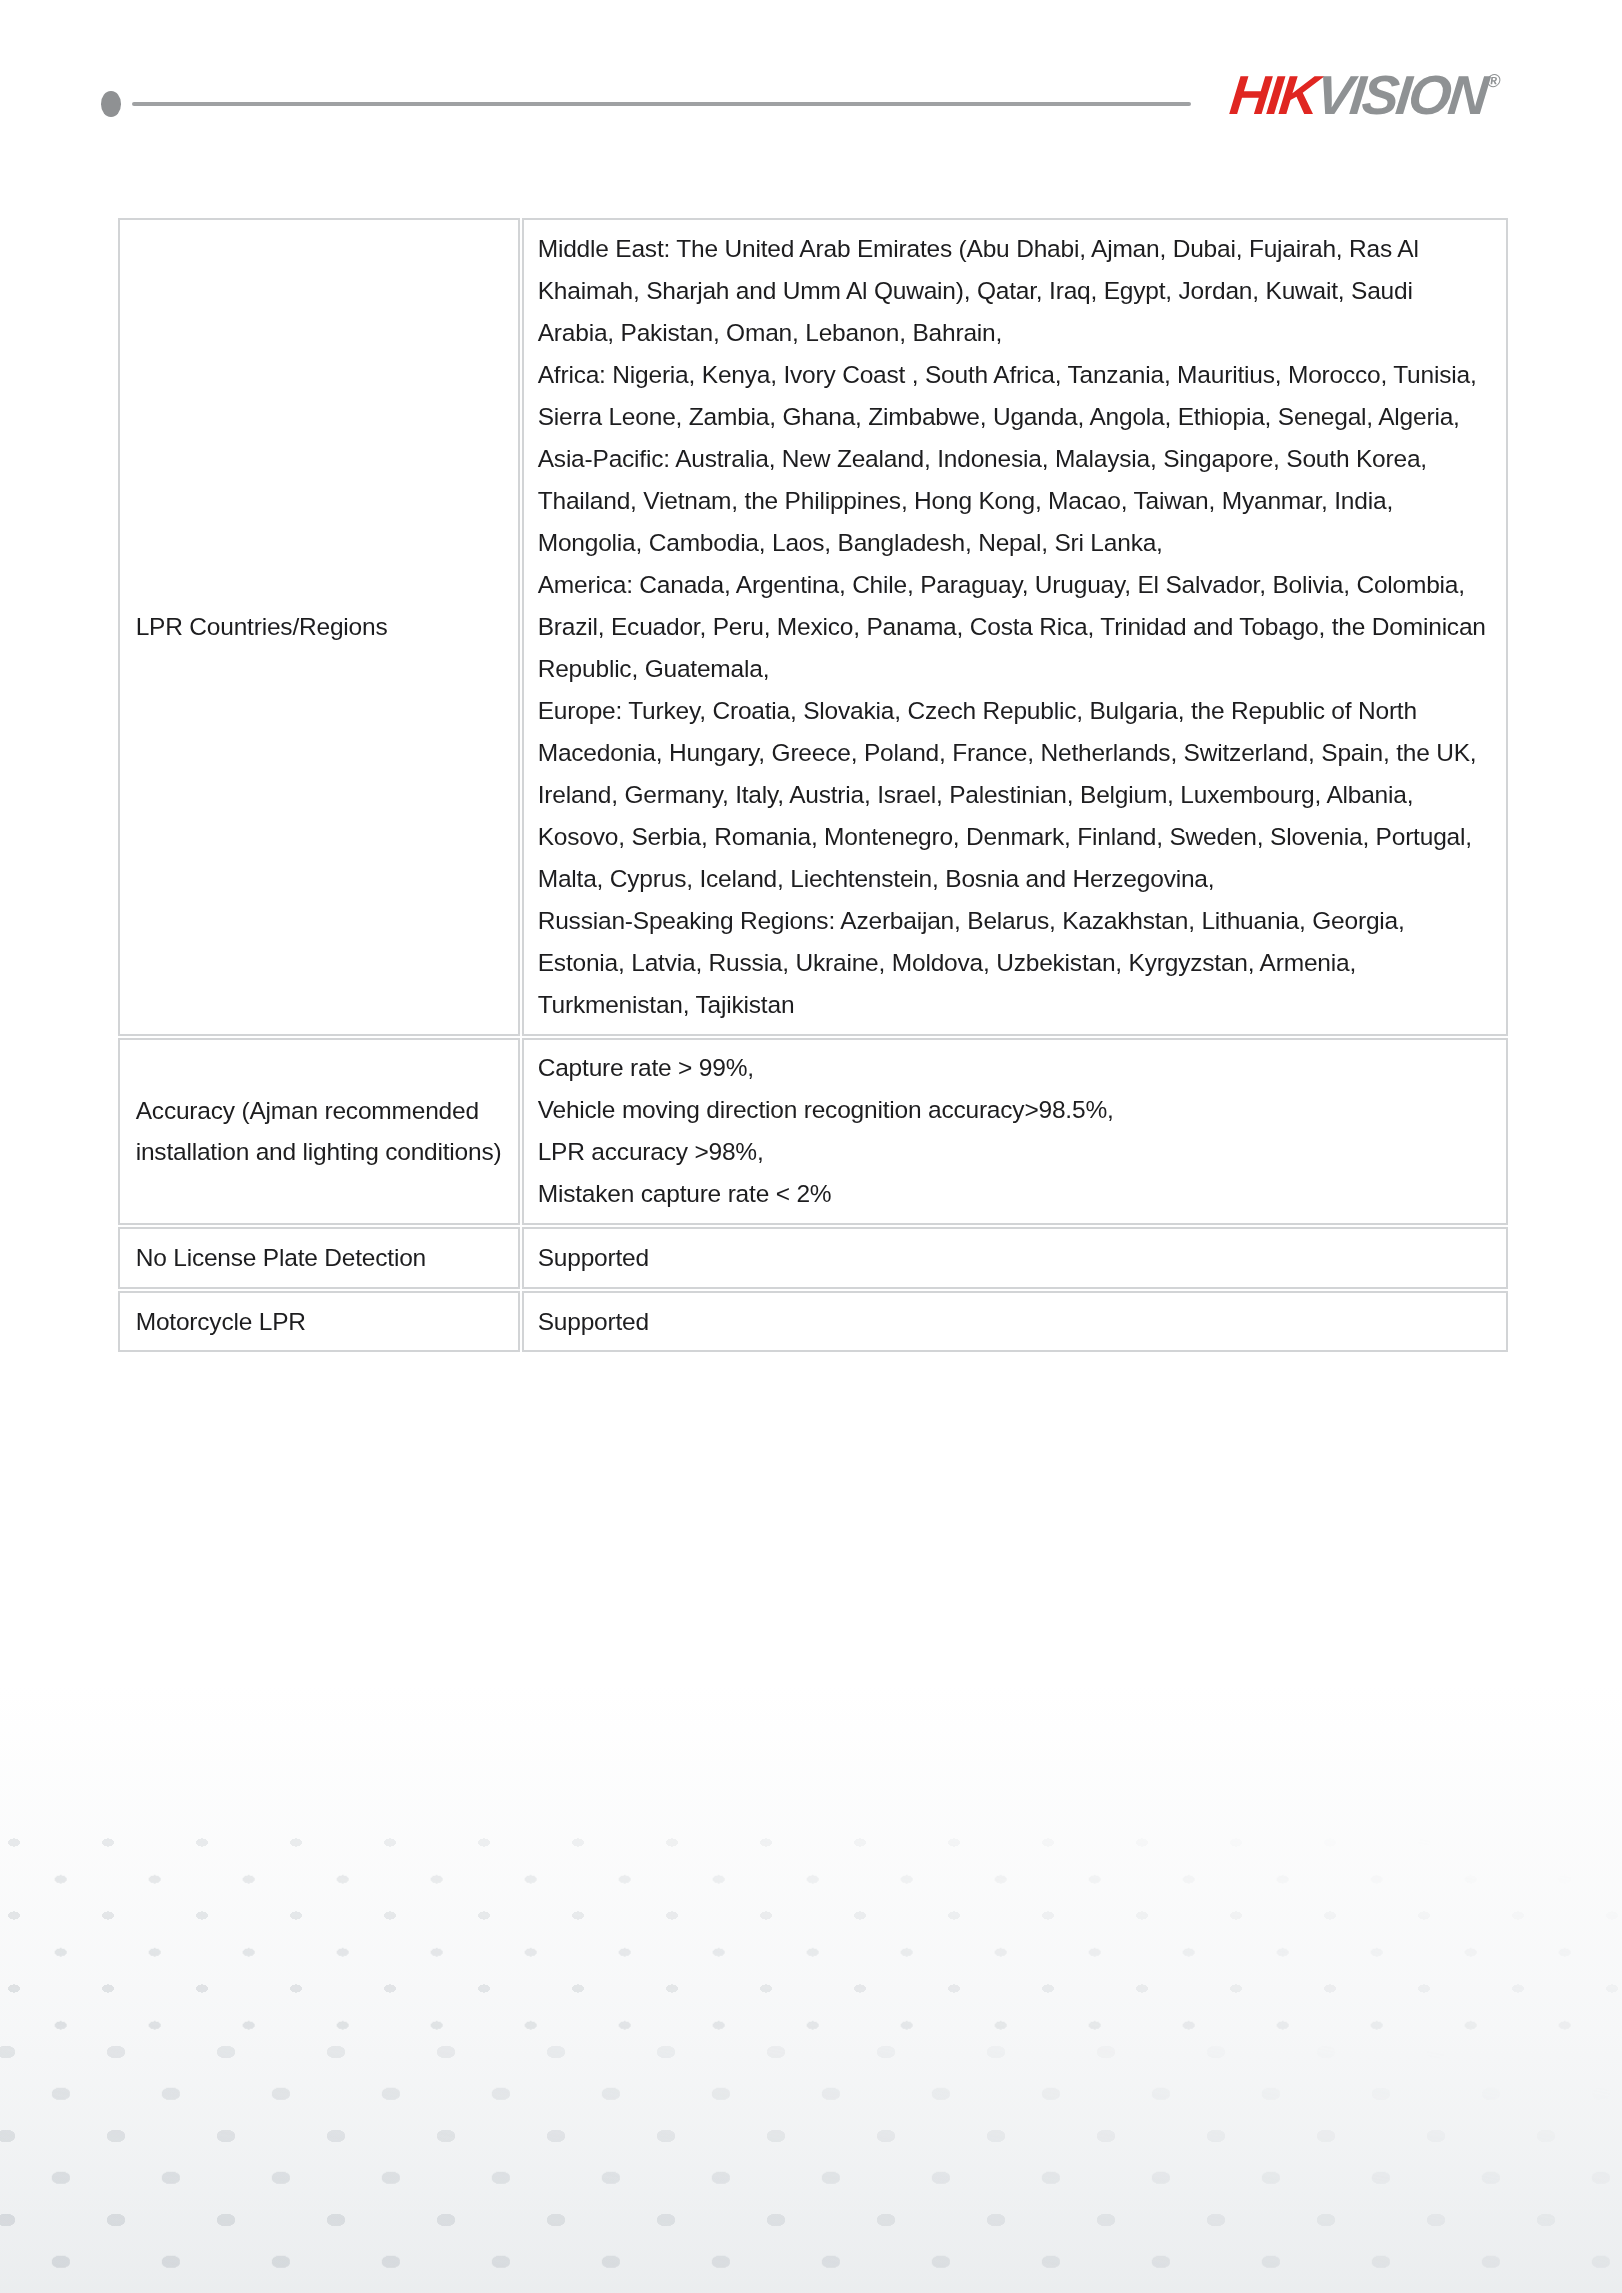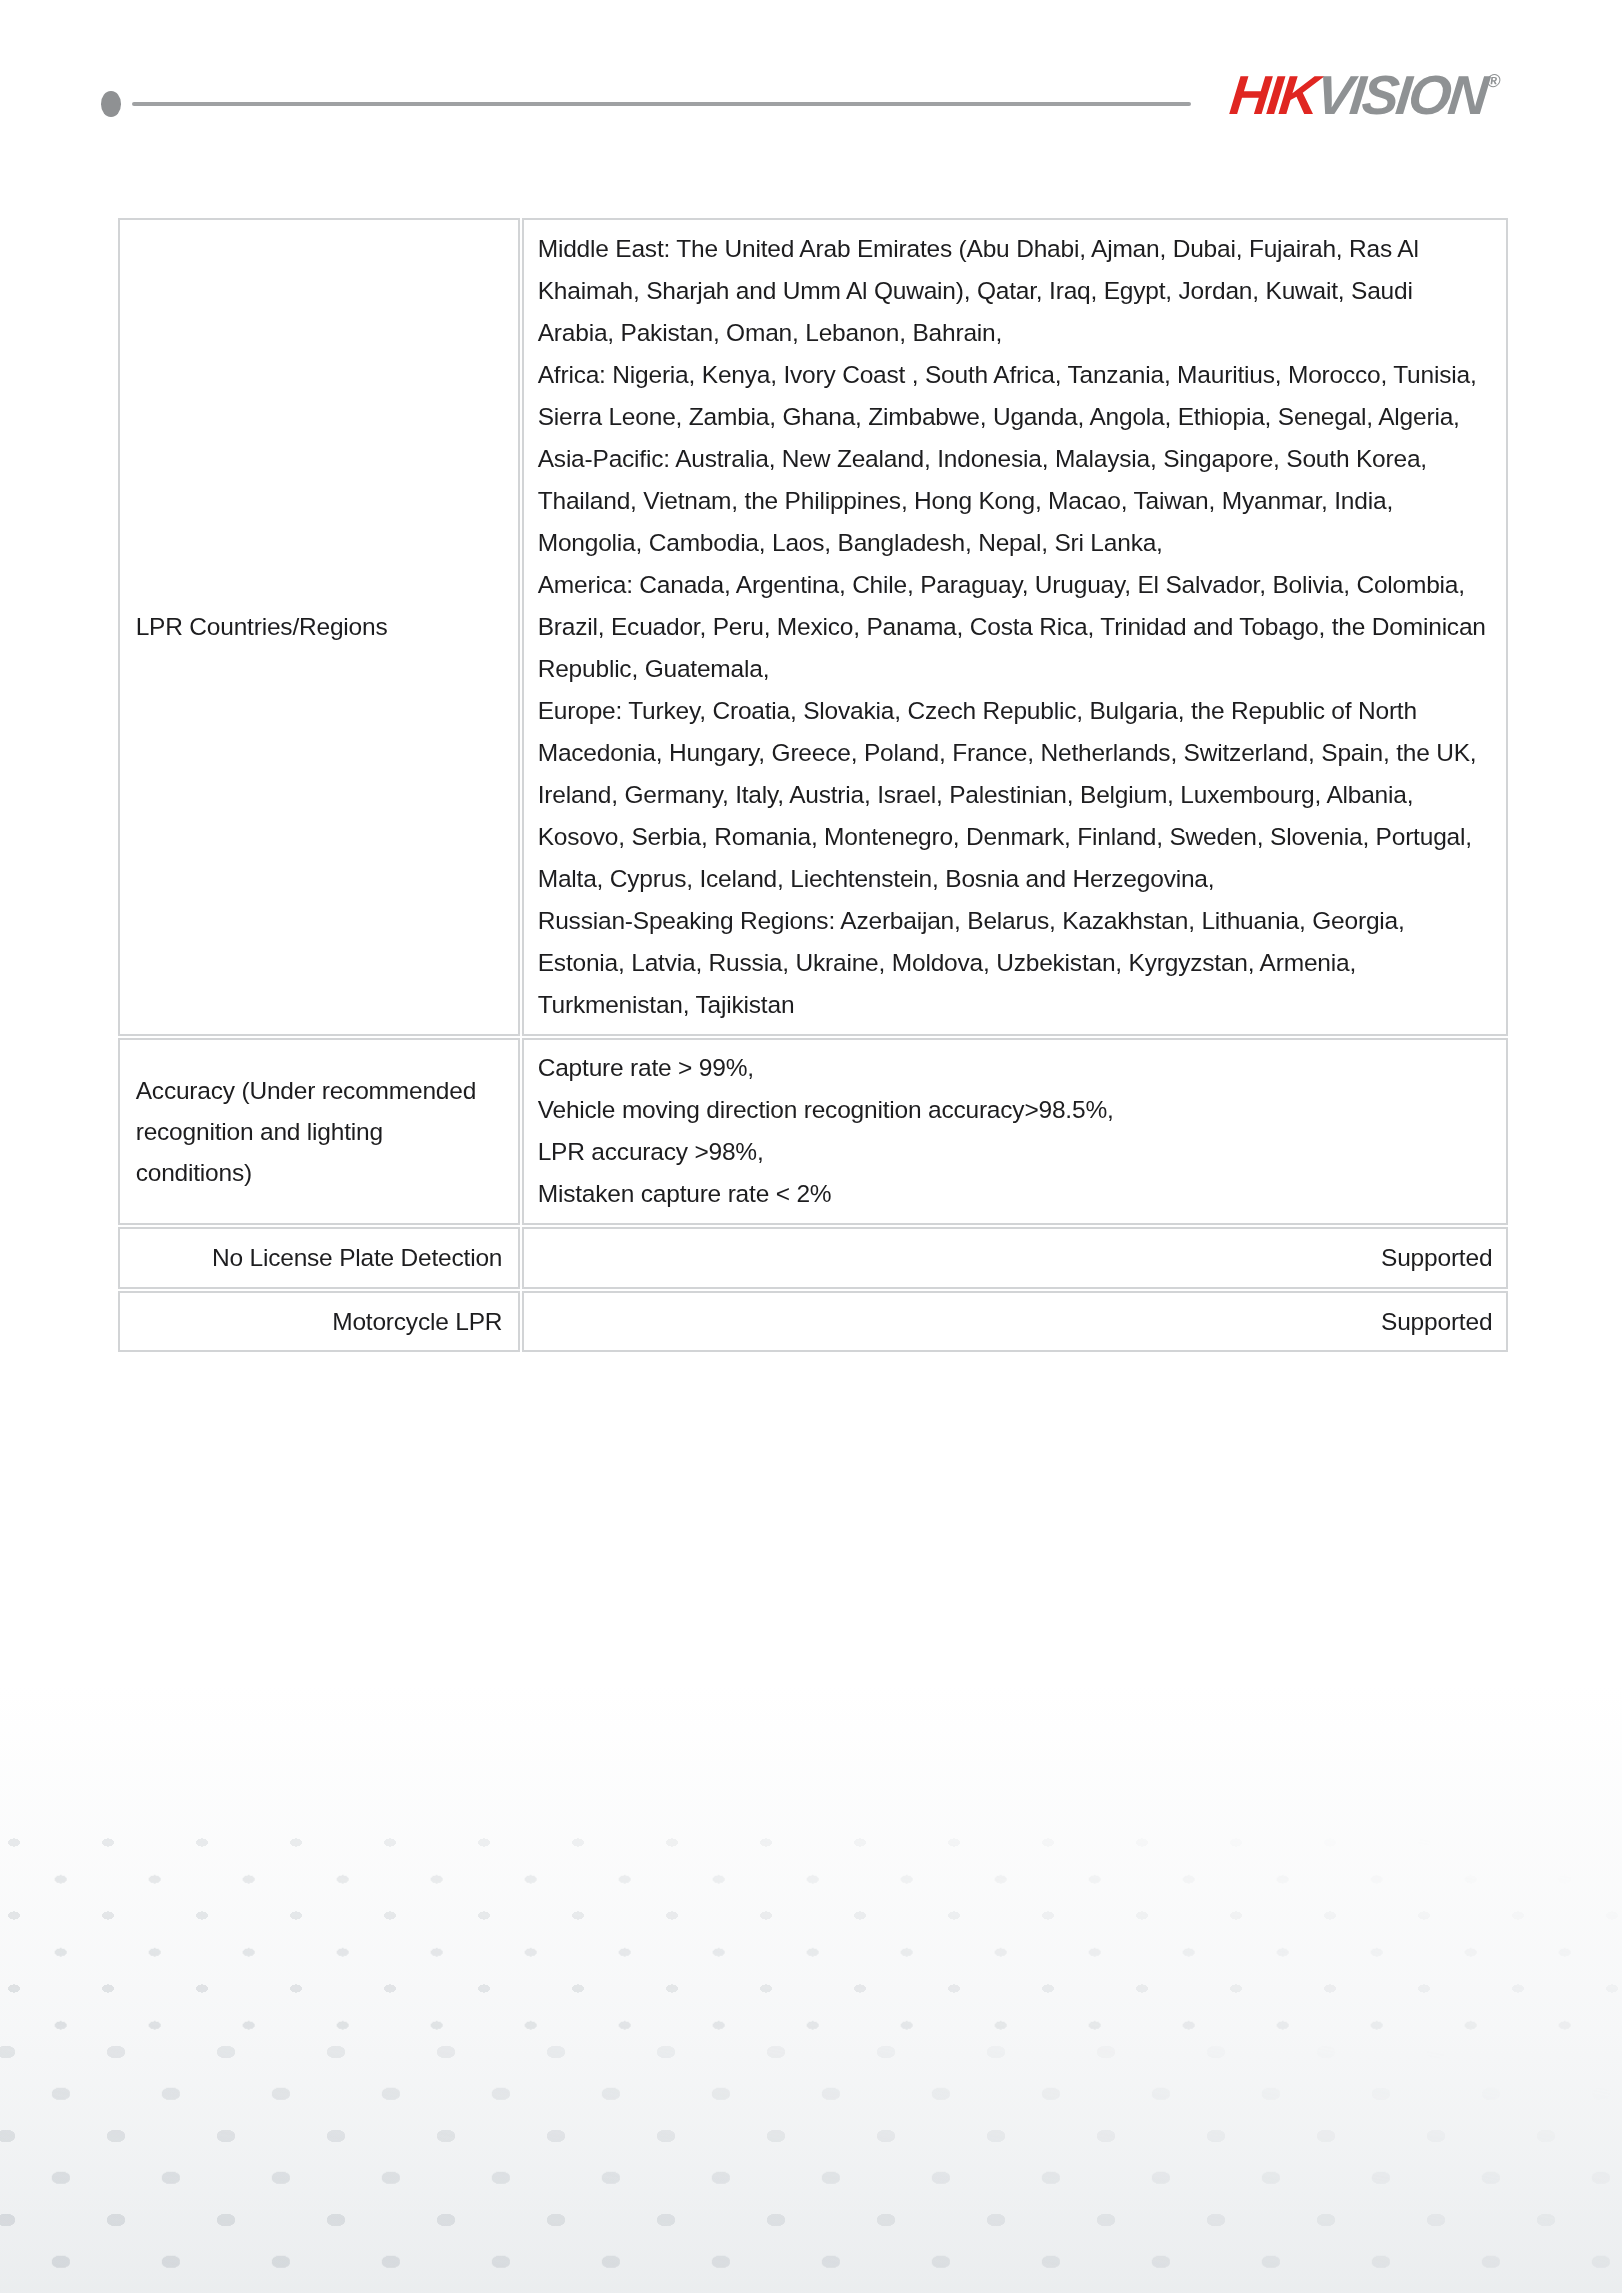--- a/index.html
+++ b/index.html
@@ -59,21 +59,21 @@
     line-height:41px;
     margin-top:24px;
   }
   td.value-cell {
     padding:7.8px 13.7px;
     line-height:42px;
   }
   td.value-cell p { margin:0; }
   tr.r-countries  td { height:669px; }
   tr.r-accuracy   td { height:173px; }
-  tr.r-short      td { height:43px;text-align:right;  }
+  tr.r-short      td { height:43px;  }
   tr.r-color      td { height:76px;  }
 
   
   .bottom-tint {
     position:absolute; left:0; right:0; bottom:0; height:608px;
     background:linear-gradient(180deg,
       rgba(238,240,242,0) 0%,
       rgba(236,238,240,0.45) 55%,
       rgba(231,234,236,0.85) 100%);
     pointer-events:none;
@@ -118,21 +118,21 @@
       <td class="value-cell">
         <p>Middle East: The United Arab Emirates (Abu Dhabi, Ajman, Dubai, Fujairah, Ras Al Khaimah, Sharjah and Umm Al Quwain), Qatar, Iraq, Egypt, Jordan, Kuwait, Saudi Arabia, Pakistan, Oman, Lebanon, Bahrain,</p>
         <p>Africa: Nigeria, Kenya, Ivory Coast , South Africa, Tanzania, Mauritius, Morocco, Tunisia, Sierra Leone, Zambia, Ghana, Zimbabwe, Uganda, Angola, Ethiopia, Senegal, Algeria,</p>
         <p>Asia-Pacific: Australia, New Zealand, Indonesia, Malaysia, Singapore, South Korea, Thailand, Vietnam, the Philippines, Hong Kong, Macao, Taiwan, Myanmar, India, Mongolia, Cambodia, Laos, Bangladesh, Nepal, Sri Lanka,</p>
         <p>America: Canada, Argentina, Chile, Paraguay, Uruguay, El Salvador, Bolivia, Colombia, Brazil, Ecuador, Peru, Mexico, Panama, Costa Rica, Trinidad and Tobago, the Dominican Republic, Guatemala,</p>
         <p>Europe: Turkey, Croatia, Slovakia, Czech Republic, Bulgaria, the Republic of North Macedonia, Hungary, Greece, Poland, France, Netherlands, Switzerland, Spain, the UK, Ireland, Germany, Italy, Austria, Israel, Palestinian, Belgium, Luxembourg, Albania, Kosovo, Serbia, Romania, Montenegro, Denmark, Finland, Sweden, Slovenia, Portugal, Malta, Cyprus, Iceland, Liechtenstein, Bosnia and Herzegovina,</p>
         <p>Russian-Speaking Regions: Azerbaijan, Belarus, Kazakhstan, Lithuania, Georgia, Estonia, Latvia, Russia, Ukraine, Moldova, Uzbekistan, Kyrgyzstan, Armenia, Turkmenistan, Tajikistan</p>
       </td>
     </tr>
     <tr class="r-accuracy">
-      <td class="label-cell">Accuracy (Under recommended recognition and lighting conditions)</td>
+      <td class="label-cell">Accuracy (Ajman recommended installation and lighting conditions)</td>
       <td class="value-cell">
         <p>Capture rate &gt; 99%,</p>
         <p>Vehicle moving direction recognition accuracy&gt;98.5%,</p>
         <p>LPR accuracy &gt;98%,</p>
         <p>Mistaken capture rate &lt; 2%</p>
       </td>
     </tr>
     <tr class="r-short">
       <td class="label-cell">No License Plate Detection</td>
       <td class="value-cell">

